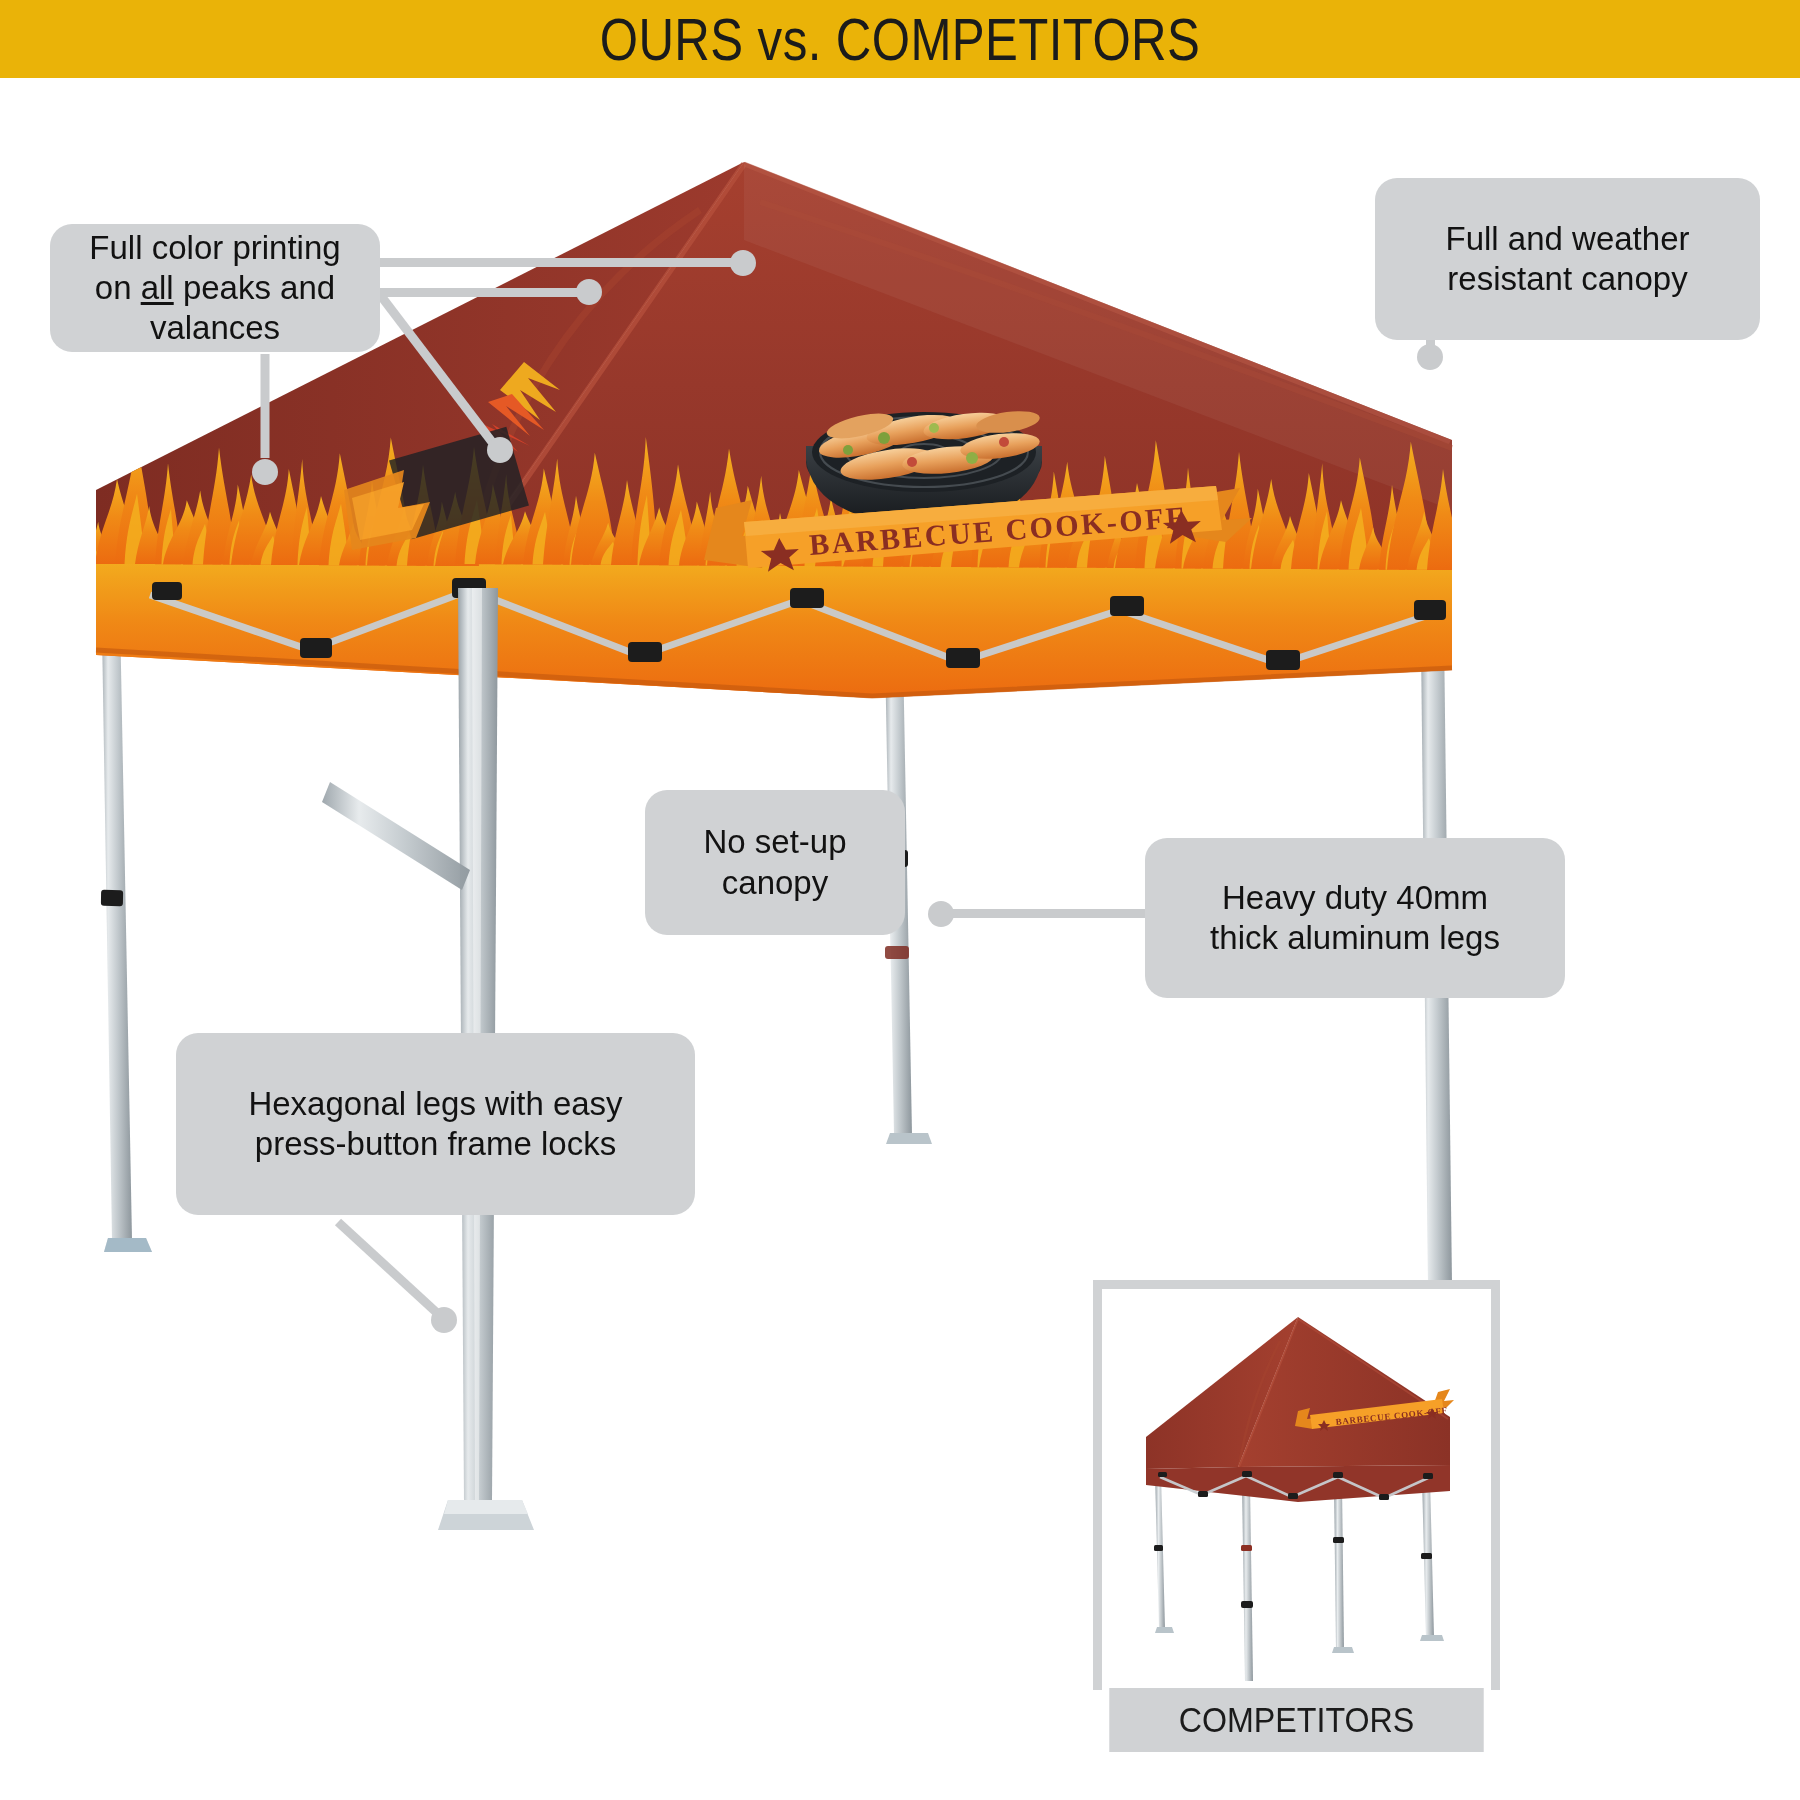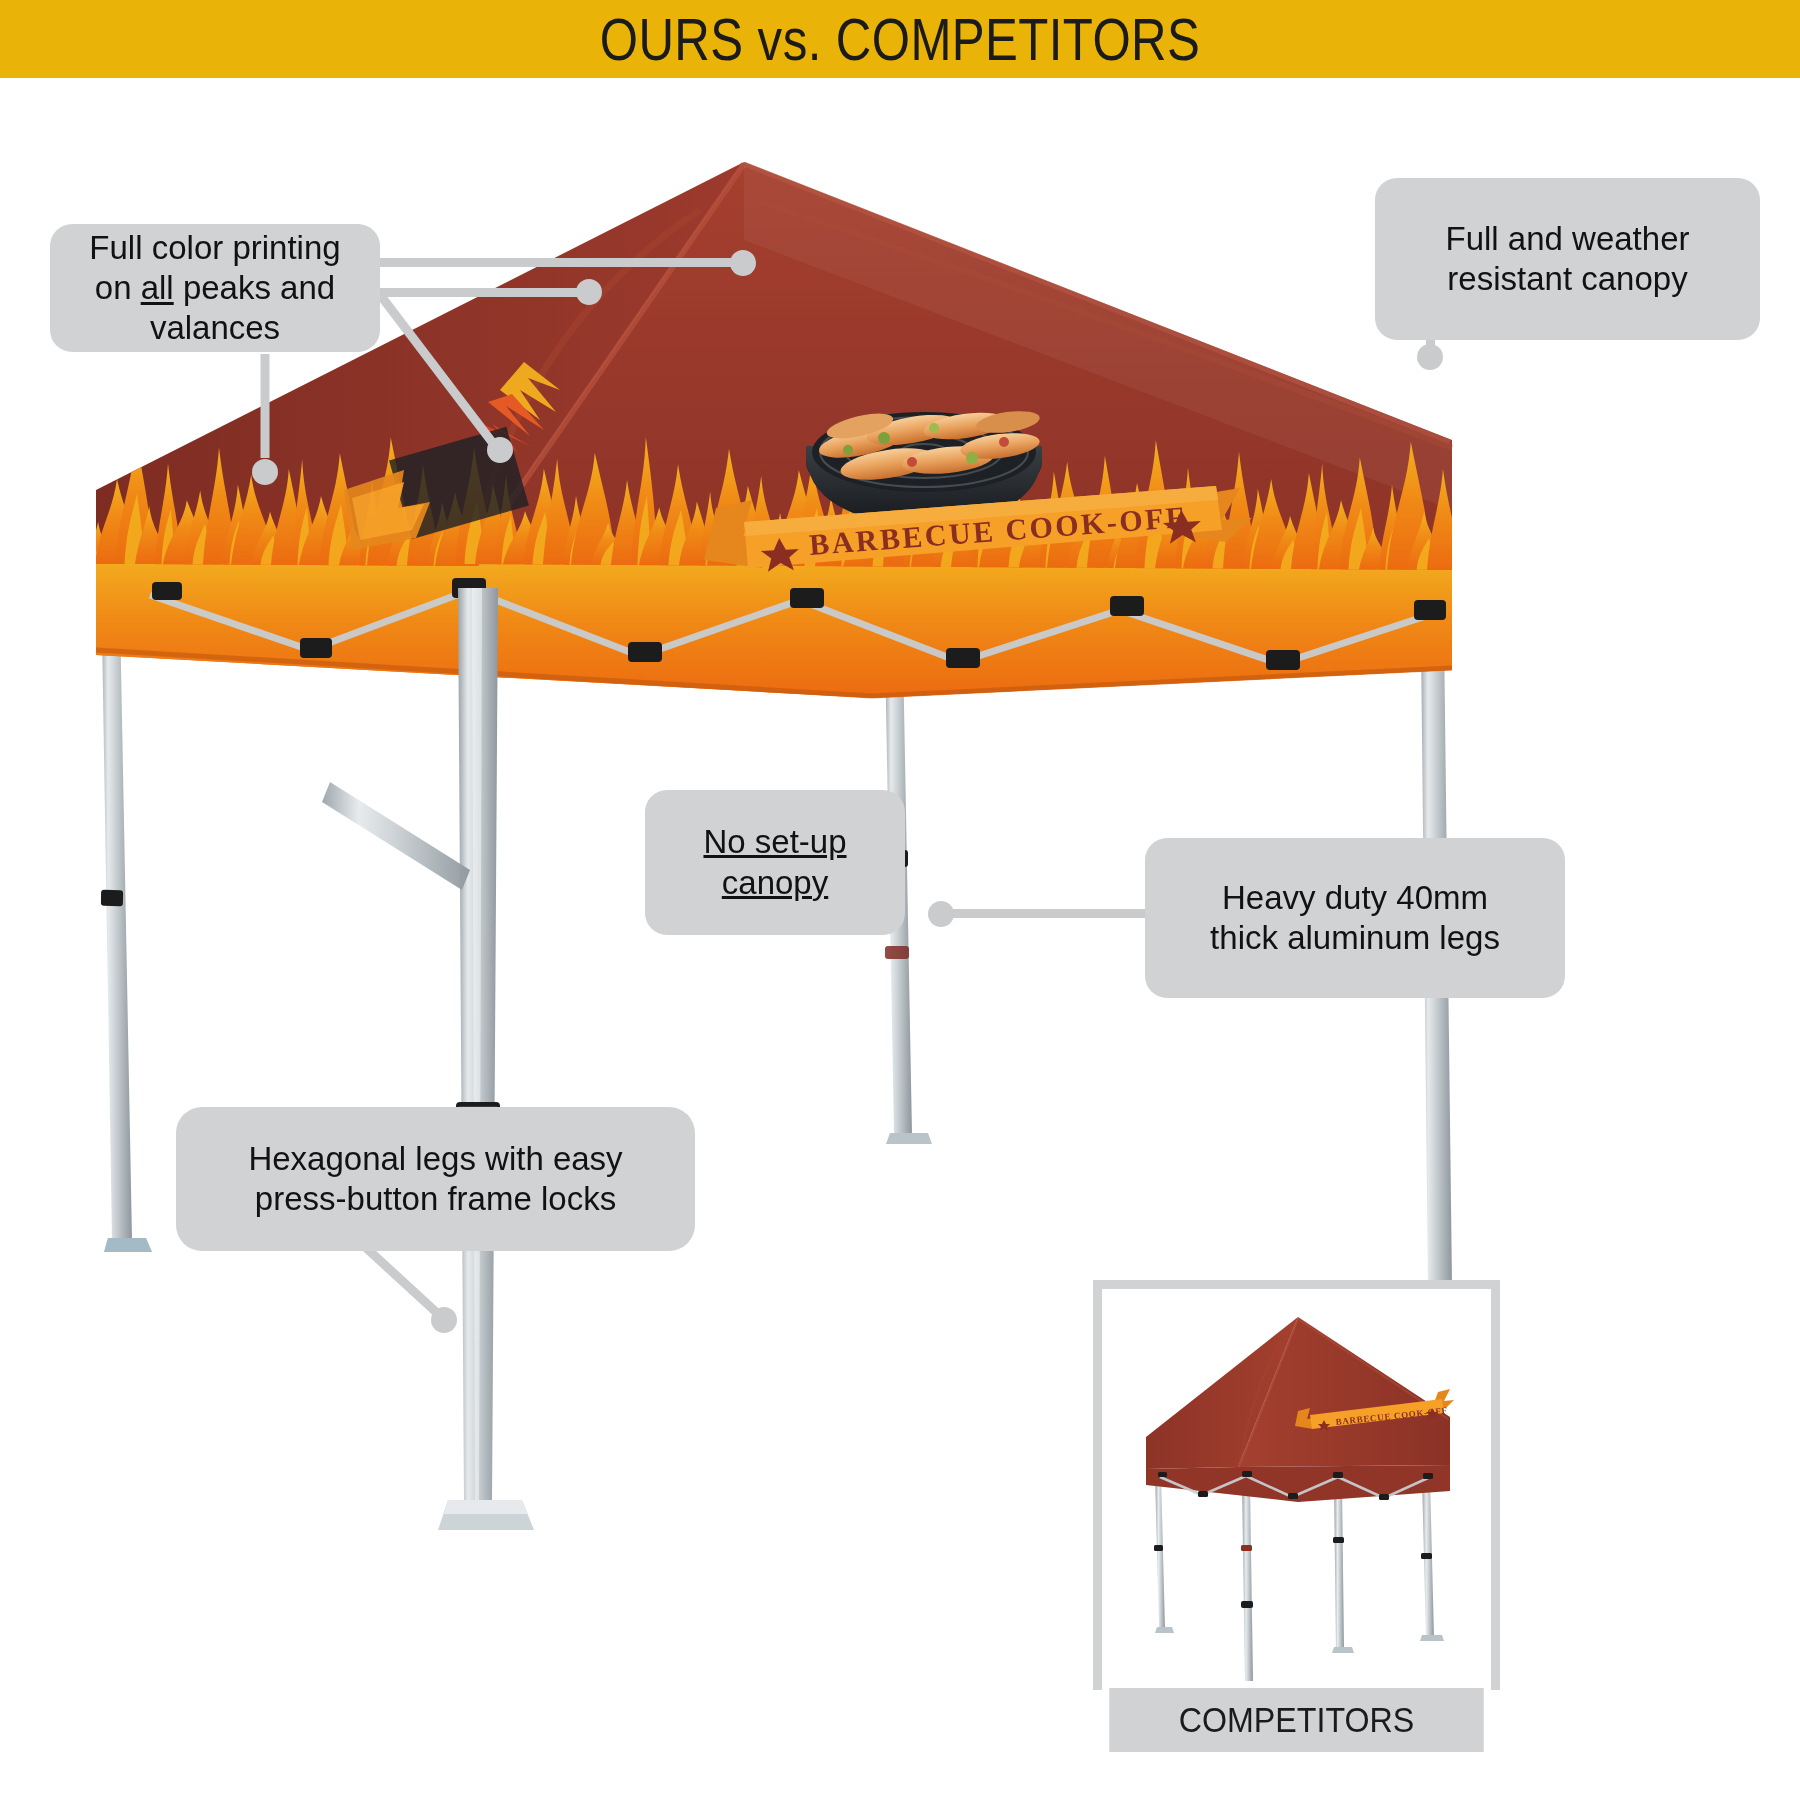--- a/index.html
+++ b/index.html
@@ -411,35 +411,35 @@
     </div>
   </div>
 
   <div class="bubble" style="left:1375px;top:178px;width:385px;height:162px;">
     <div>
       <span>Full and weather</span><br>
       <span>resistant canopy</span>
     </div>
   </div>
 
-  <div class="bubble" style="left:645px;top:790px;width:260px;height:145px;text-decoration:underline;">
+  <div class="bubble" style="left:645px;top:790px;width:260px;height:145px;">
     <div>
       <span>No set-up</span><br>
       <span>canopy</span>
     </div>
   </div>
 
   <div class="bubble" style="left:1145px;top:838px;width:420px;height:160px;">
     <div>
       <span>Heavy duty 40mm</span><br>
       <span>thick aluminum legs</span>
     </div>
   </div>
 
-  <div class="bubble" style="left:176px;top:1107px;width:519px;height:144px;border-radius:26px;">
+  <div class="bubble" style="left:176px;top:1033px;width:519px;height:182px;">
     <div>
       <span>Hexagonal legs with easy</span><br>
       <span>press-button frame locks</span>
     </div>
   </div>
 
   <div class="inset">
     <svg class="inset-img" viewBox="0 0 389 392">
       <defs>
         <linearGradient id="cCanopyL" x1="0" y1="0" x2="1" y2="0">

